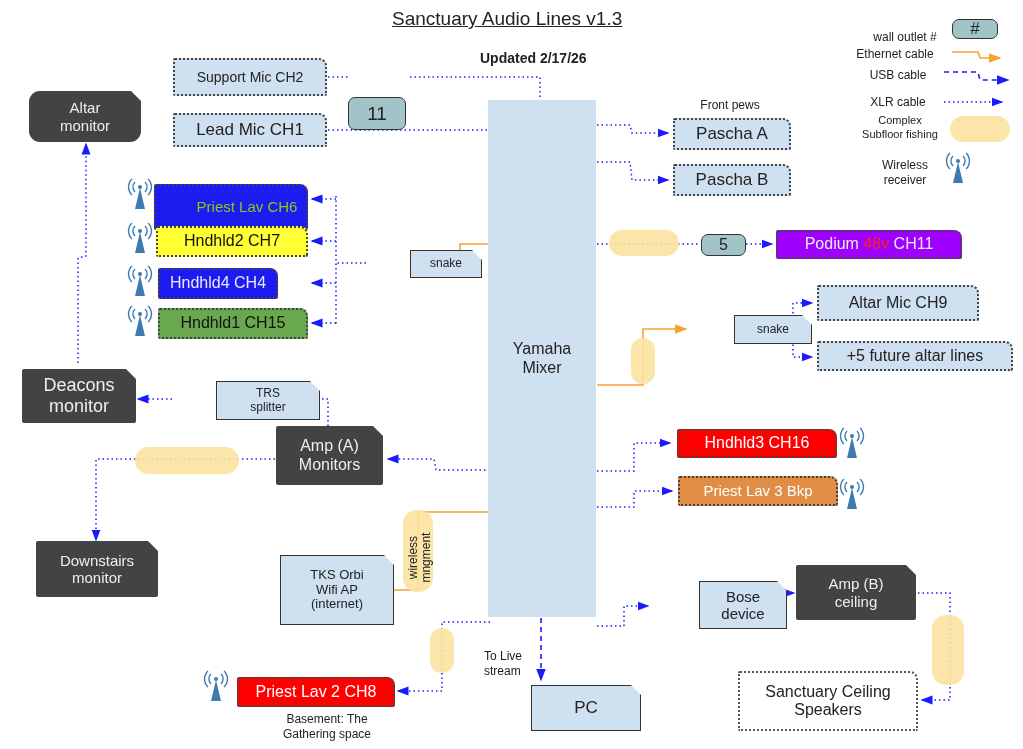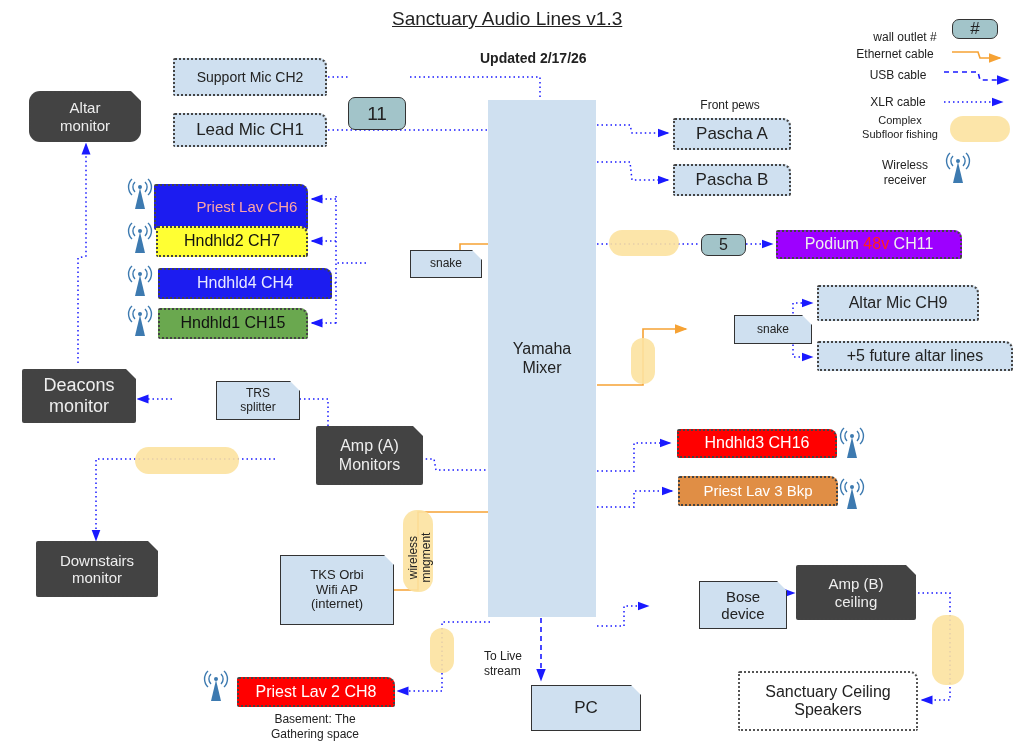--- a/index.html
+++ b/index.html
@@ -101,23 +101,23 @@
     <circle cx="14" cy="11" r="2" fill="#3d7ab0"></circle>
     <path d="M14,12 L19,33 L9,33 z" fill="#3d7ab0"></path>
   </svg>
 
 <div class="node light" style="left:488px;top:100px;width:108px;height:517px;font-size:16px;padding:0 20px;">Yamaha Mixer</div>
 
 <div class="node light dotted" style="left:173px;top:58px;width:154px;height:38px;font-size:14px;">Support Mic CH2</div>
 <div class="node outlet" style="left:348px;top:59px;width:58px;height:33px;margin-top:38px;">11</div>
 <div class="node light dotted" style="left:173px;top:113px;width:154px;height:34px;font-size:17px;">Lead Mic CH1</div>
 
-<div class="node dotted" style="left:154px;top:184px;width:154px;height:46px;font-size:15px;background:#1c1cf0;color:#fca5a5;padding-left:32px;">Priest Lav CH6</div>
+<div class="node dotted" style="left:154px;top:184px;width:154px;height:46px;font-size:15px;background:#1c1cf0;color:#84cc16;padding-left:32px;">Priest Lav CH6</div>
 <div class="node dotted" style="left:156px;top:226px;width:152px;height:31px;font-size:16px;background:#ffff33;color:#111;">Hndhld2 CH7</div>
-<div class="node dotted" style="left:158px;top:268px;width:174px;height:31px;font-size:16px;background:#1c1cf0;color:#e8e8ff;">Hndhld4 CH4</div>
+<div class="node dotted" style="left:158px;top:268px;width:120px;height:31px;font-size:16px;background:#1c1cf0;color:#e8e8ff;">Hndhld4 CH4</div>
 <div class="node dotted" style="left:158px;top:308px;width:150px;height:31px;font-size:16px;background:#6aa84f;color:#111;">Hndhld1 CH15</div>
 
 <svg class="ant" style="left:126px;top:176px;" viewBox="0 0 28 34">
     <g fill="none" stroke="#3d7ab0" stroke-width="1.4">
       <path d="M9,6 A7,7 0 0,0 9,16"></path>
       <path d="M19,6 A7,7 0 0,1 19,16"></path>
       <path d="M6,3 A11,11 0 0,0 6,19"></path>
       <path d="M22,3 A11,11 0 0,1 22,19"></path>
     </g>
     <circle cx="14" cy="11" r="2" fill="#3d7ab0"></circle>
@@ -151,39 +151,39 @@
       <path d="M22,3 A11,11 0 0,1 22,19"></path>
     </g>
     <circle cx="14" cy="11" r="2" fill="#3d7ab0"></circle>
     <path d="M14,12 L19,33 L9,33 z" fill="#3d7ab0"></path>
   </svg>
 
 <div class="node light solid clip" style="left:366px;top:250px;width:72px;height:28px;font-size:12px;">snake</div>
 
 <div class="node dark dotted clip" style="left:29px;top:91px;width:112px;height:51px;font-size:15px;padding:0 20px;border-radius:11px;">Altar monitor</div>
 <div class="node dark dotted clip" style="left:22px;top:369px;width:114px;height:54px;font-size:18px;padding:0 16px;">Deacons monitor</div>
-<div class="node light solid clip" style="left:172px;top:381px;width:84px;height:39px;font-size:12px;padding:0 28px;">TRS splitter</div>
-<div class="node dark dotted clip" style="left:276px;top:426px;width:107px;height:59px;font-size:16px;padding:0 14px;margin-left:40px;">Amp (A) Monitors</div>
+<div class="node light solid clip" style="left:172px;top:381px;width:104px;height:39px;font-size:12px;padding:0 28px;">TRS splitter</div>
+<div class="node dark dotted clip" style="left:276px;top:426px;width:107px;height:59px;font-size:16px;padding:0 14px;">Amp (A) Monitors</div>
 <div class="node dark dotted clip" style="left:36px;top:541px;width:122px;height:56px;font-size:15px;padding:0 12px;">Downstairs monitor</div>
 
 <div class="node light solid clip" style="left:236px;top:555px;width:114px;height:70px;font-size:13px;padding:0 18px;">TKS Orbi Wifi AP (internet)</div>
 <div class="txt" style="left:380px;top:545px;width:80px;transform:rotate(-90deg);font-size:12px;line-height:1.05;">wireless mngment</div>
 
 <svg class="ant" style="left:202px;top:668px;" viewBox="0 0 28 34">
     <g fill="none" stroke="#3d7ab0" stroke-width="1.4">
       <path d="M9,6 A7,7 0 0,0 9,16"></path>
       <path d="M19,6 A7,7 0 0,1 19,16"></path>
       <path d="M6,3 A11,11 0 0,0 6,19"></path>
       <path d="M22,3 A11,11 0 0,1 22,19"></path>
     </g>
     <circle cx="14" cy="11" r="2" fill="#3d7ab0"></circle>
     <path d="M14,12 L19,33 L9,33 z" fill="#3d7ab0"></path>
   </svg>
 <div class="node dotted" style="left:237px;top:677px;width:158px;height:30px;font-size:16px;background:#ff0000;color:#fff;">Priest Lav 2 CH8</div>
-<div class="txt" style="left:260px;top:712px;width:110px;">Basement: The Gathering space</div>
+<div class="txt" style="left:272px;top:712px;width:110px;">Basement: The Gathering space</div>
 
 <div class="txt" style="left:484px;top:649px;width:50px;text-align:left;font-size:12px;">To Live stream</div>
 <div class="node light solid clip" style="left:487px;top:685px;width:110px;height:46px;font-size:17px;">PC</div>
 
 <div class="txt" style="left:680px;top:98px;width:100px;">Front pews</div>
 <div class="node light dotted" style="left:673px;top:118px;width:118px;height:32px;font-size:17px;">Pascha A</div>
 <div class="node light dotted" style="left:673px;top:164px;width:118px;height:32px;font-size:17px;">Pascha B</div>
 <div class="node outlet" style="left:701px;top:234px;width:45px;height:22px;font-size:16px;">5</div>
 <div class="node dotted" style="left:776px;top:230px;width:186px;height:29px;font-size:16px;background:#9d00ff;color:#eee;">
   <span style="white-space:pre;">Podium </span>

